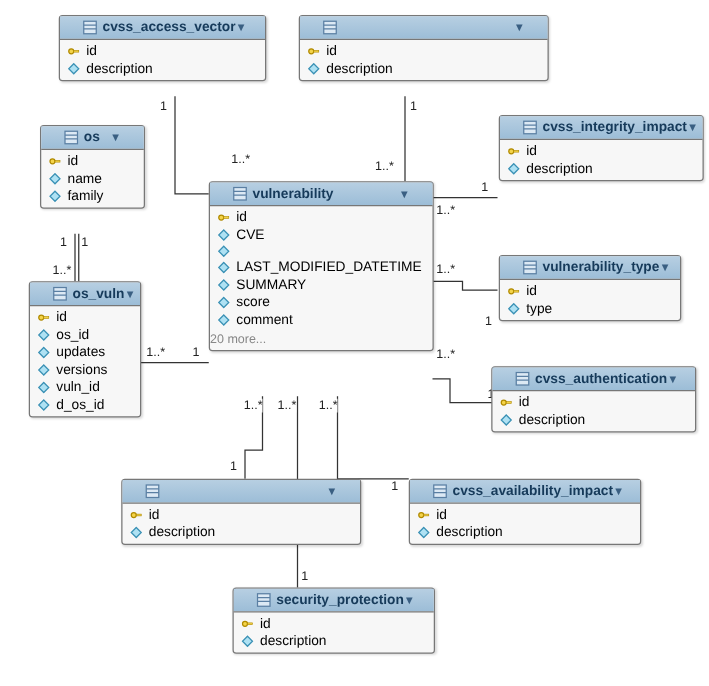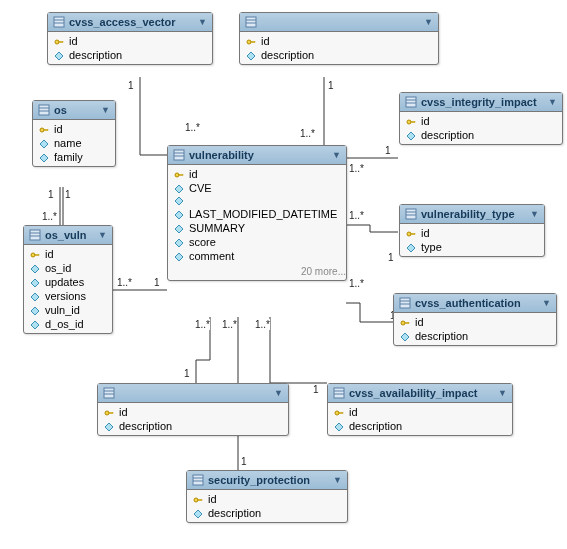--- a/index.html
+++ b/index.html
@@ -1,23 +1,23 @@
 <!DOCTYPE html>
 <html><head>
 <meta charset="utf-8">
 <style>
   html,body{margin:0;padding:0;width:567px;height:549px;background:#fff;font-family:Arial,Helvetica,sans-serif;font-size:11px;color:#000;position:relative}
   .table{position:absolute;background:#f7f7f7;border:1px solid #777;border-radius:3px;box-shadow:1px 1px 2px rgba(0,0,0,0.15)}
-  .thead{background:linear-gradient(#b7cfe2,#9cbdd7);border-bottom:1px solid #777;padding:3px 5px;display:flex;align-items:center;font-weight:bold;color:#163a5a}
+  .thead{background:linear-gradient(#b7cfe2,#9cbdd7);border-bottom:1px solid #777;padding:3px 18px;display:flex;align-items:center;font-weight:bold;color:#163a5a}
   .thead .ticon{display:inline-block;width:12px;height:12px;margin-right:4px}
   .thead .tri{margin-left:auto;color:#3a5f82;font-size:9px}
   .cols{padding:2px 0}
-  .col{display:flex;align-items:flex-end;padding:1px 6px;white-space:nowrap}
+  .col{display:flex;align-items:center;padding:1px 6px;white-space:nowrap}
   .col .cicon{display:inline-block;width:10px;height:10px;margin-right:5px}
-  .more{color:#888;text-align:right;font-size:10px;padding:1px 0 3px}
+  .more{color:#888;text-align:left;font-size:10px;padding:1px 0 3px}
   svg.rel{position:absolute;top:0;left:0;pointer-events:none}
   .card-lbl{position:absolute;font-size:10px;color:#222;background:#fff}
 </style>
 </head>
 <body>
 
 <svg class="rel" width="567" height="549">
   <g stroke="#333" stroke-width="1" fill="none">
 
     <path d="M140 77 L140 155 L167 155"></path>

